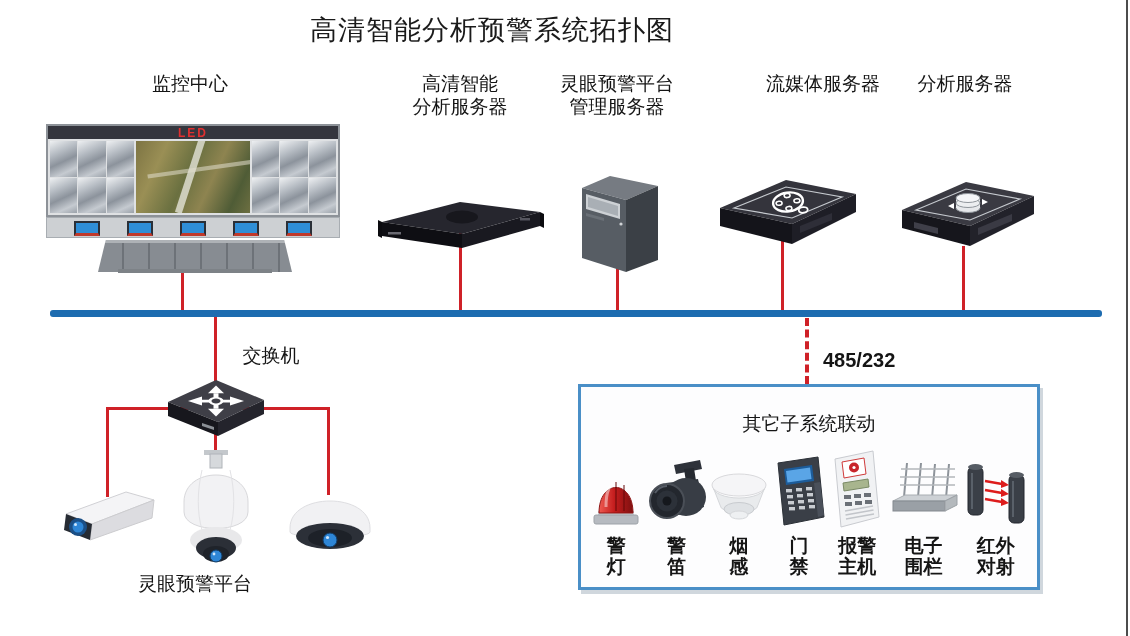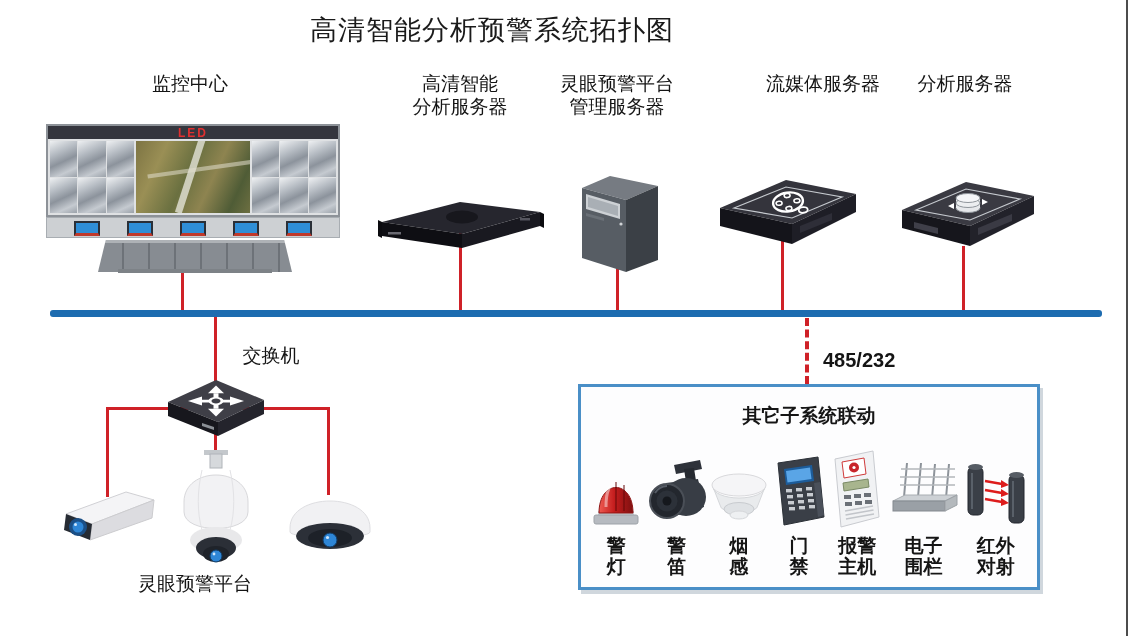--- a/index.html
+++ b/index.html
@@ -28,21 +28,21 @@
   .map-tile:after{content:"";position:absolute;left:10%;top:34%;width:120%;height:4px;background:rgba(225,222,205,.55);transform:rotate(-8deg);}
   .deskrow{position:absolute;left:46px;top:217px;width:294px;height:21px;background:#cdd0d3;border:1px solid #a8adb2;box-sizing:border-box;display:flex;justify-content:space-evenly;align-items:flex-end;padding-bottom:1px;}
   .ws{width:26px;height:15px;background:#2f8ed6;border:2px solid #2a2f37;border-bottom:3px solid #c0392b;box-sizing:border-box;}
   .console{position:absolute;left:98px;top:240px;width:194px;height:29px;
     background:repeating-linear-gradient(90deg,#878c92 0 24px,#6d7278 24px 26px);
     border-top:3px solid #aeb2b6;clip-path:polygon(4% 0,96% 0,100% 100%,0 100%);}
   .console-base{position:absolute;left:118px;top:269px;width:154px;height:4px;background:#7d8287;}
   
   .subbox{position:absolute;left:578px;top:384px;width:462px;height:206px;box-sizing:border-box;
     border:3px solid var(--box-border-blue,#4a8fc7);background:#fdfdfe;box-shadow:3px 4px 0 rgba(110,130,150,.32);}
-  .sub-title{margin-top:16px;text-align:center;font-size:19px;font-weight:bold;}
+  .sub-title{margin-top:24px;text-align:center;font-size:19px;font-weight:normal;}
   .sub-items{position:absolute;left:6px;right:6px;top:62px;display:flex;justify-content:space-evenly;align-items:flex-end;}
   .sub-item{display:flex;flex-direction:column;align-items:center;}
   .sub-ic{height:80px;display:flex;align-items:flex-end;justify-content:center;}
   .sub-lab{margin-top:6px;font-size:19px;font-weight:bold;line-height:21px;text-align:center;}
   .page-edge{position:absolute;right:2px;top:0;width:2px;height:636px;background:#4c4c4c;}
 </style>
 </head>
 <body>
 
 <div class="stage">

